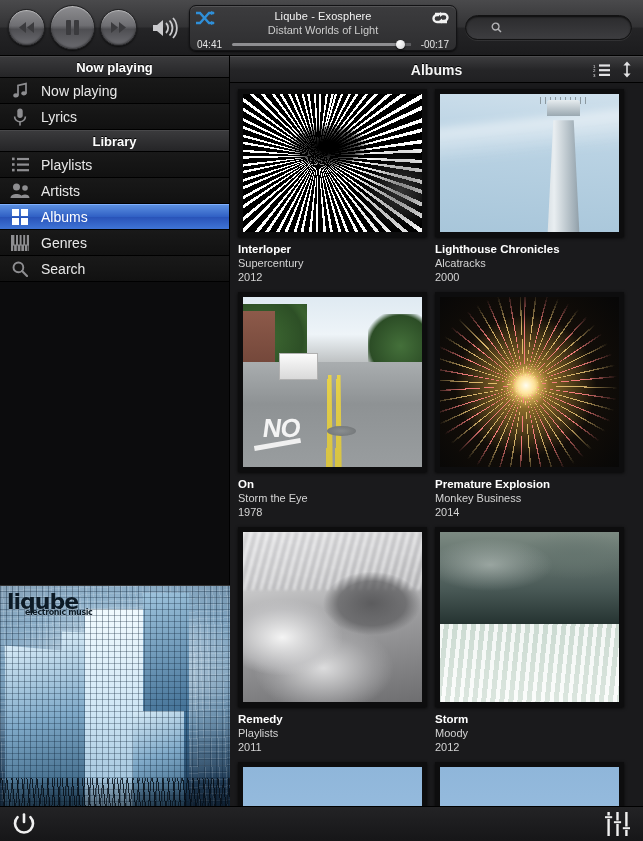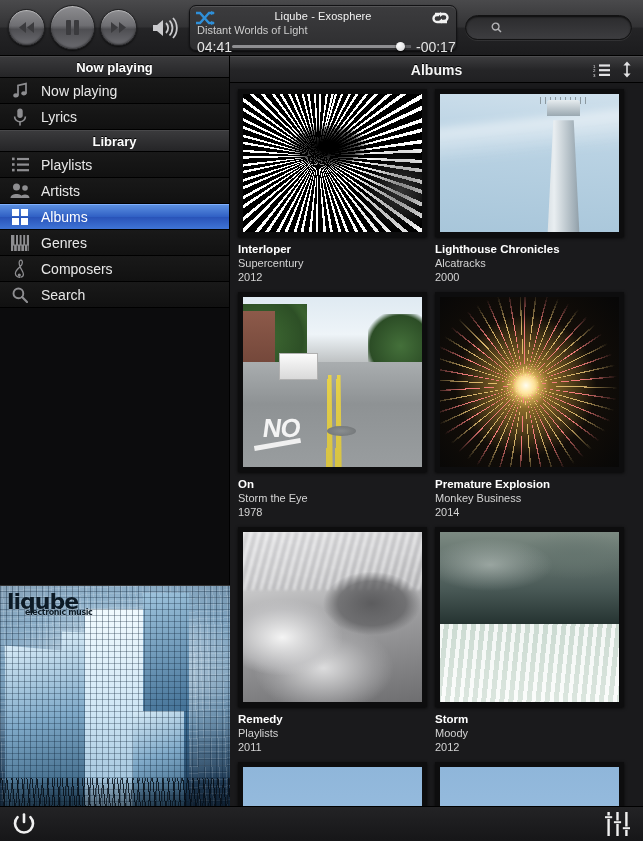--- a/index.html
+++ b/index.html
@@ -34,25 +34,25 @@
 
   
   #np {
     width: 268px; height: 46px; margin-left: 10px;
     background: linear-gradient(180deg, #3c3c3e 0%, #2e2e30 100%);
     border: 1px solid #121214; border-radius: 7px;
     box-shadow: inset 0 1px 0 rgba(255,255,255,.13), 0 1px 2px rgba(0,0,0,.7);
     position: relative; padding: 3px 7px 2px 7px;
   }
   #np .titleline { text-align: center; color: #f2f2f2; font-size: 11px; line-height: 15px; letter-spacing: .1px; }
-  #np .subline { color: #cccccc; font-size: 11px; line-height: 13px; }
+  #np .subline { text-align: center; color: #cccccc; font-size: 11px; line-height: 13px; }
   #np .shuffle { position: absolute; left: 5px; top: 5px; }
   #np .repeat  { position: absolute; right: 5px; top: 5px; }
   #np .progrow { display: flex; align-items: center; gap: 5px; margin-top: 2px; }
-  #np .time { color: #e4e4e4; font-size: 14px; width: 30px; }
+  #np .time { color: #e4e4e4; font-size: 10px; width: 30px; }
   #np .time.right { text-align: right; width: 33px; }
   #np .track {
     flex: 1; height: 3px; border-radius: 2px;
     background: #8f8f92; position: relative;
   }
   #np .track .rest { position:absolute; right:0; top:0; height:3px; width:5%; background:#5a5a5d; border-radius:2px; }
   #np .knob {
     position: absolute; top: -3px; width: 9px; height: 9px; border-radius: 50%;
     background: radial-gradient(circle at 35% 30%, #ffffff, #d2d2d4);
     box-shadow: 0 1px 2px rgba(0,0,0,.8);
@@ -462,29 +462,20 @@
               <rect x="10.6" y="0" width="1.6" height="9.5" fill="#111"></rect>
               <rect x="14.2" y="0" width="1.6" height="9.5" fill="#111"></rect>
               <rect x="2.2" y="10.6" width="0.9" height="5.4" fill="#111"></rect>
               <rect x="5.8" y="10.6" width="0.9" height="5.4" fill="#111"></rect>
               <rect x="9.4" y="10.6" width="0.9" height="5.4" fill="#111"></rect>
               <rect x="13" y="10.6" width="0.9" height="5.4" fill="#111"></rect>
               <rect x="16.4" y="10.6" width="0.9" height="5.4" fill="#111"></rect>
             </svg>
           </span>
           <span>Genres</span>
-        </div>
-        <div class="srow">
-          <span class="ic">
-            <svg width="12" height="19" viewBox="0 0 12 19">
-              <path d="M6.2 18.4 C3 18.4 1.4 16.4 1.4 14.4 C1.4 11.6 4 9.6 6.2 7.6 C8 5.9 8.8 4.3 8.2 2.4 C7.8 1.1 6.6 0.6 5.8 1.6 C4.6 3.1 5.2 5.6 6.2 8 C7.4 11 9.4 13 9.4 15.2 C9.4 17 8 18 6.6 18" stroke="currentColor" stroke-width="1.25" fill="none"></path>
-              <circle cx="5.3" cy="16.1" r="1.6" fill="currentColor"></circle>
-            </svg>
-          </span>
-          <span>Composers</span>
         </div>
         <div class="srow">
           <span class="ic">
             <svg width="16" height="16" viewBox="0 0 16 16">
               <circle cx="6.4" cy="6.4" r="4.9" stroke="currentColor" stroke-width="1.9" fill="none"></circle>
               <path d="M10.1 10.1 L15 15" stroke="currentColor" stroke-width="2.1" stroke-linecap="round"></path>
             </svg>
           </span>
           <span>Search</span>
         </div>

